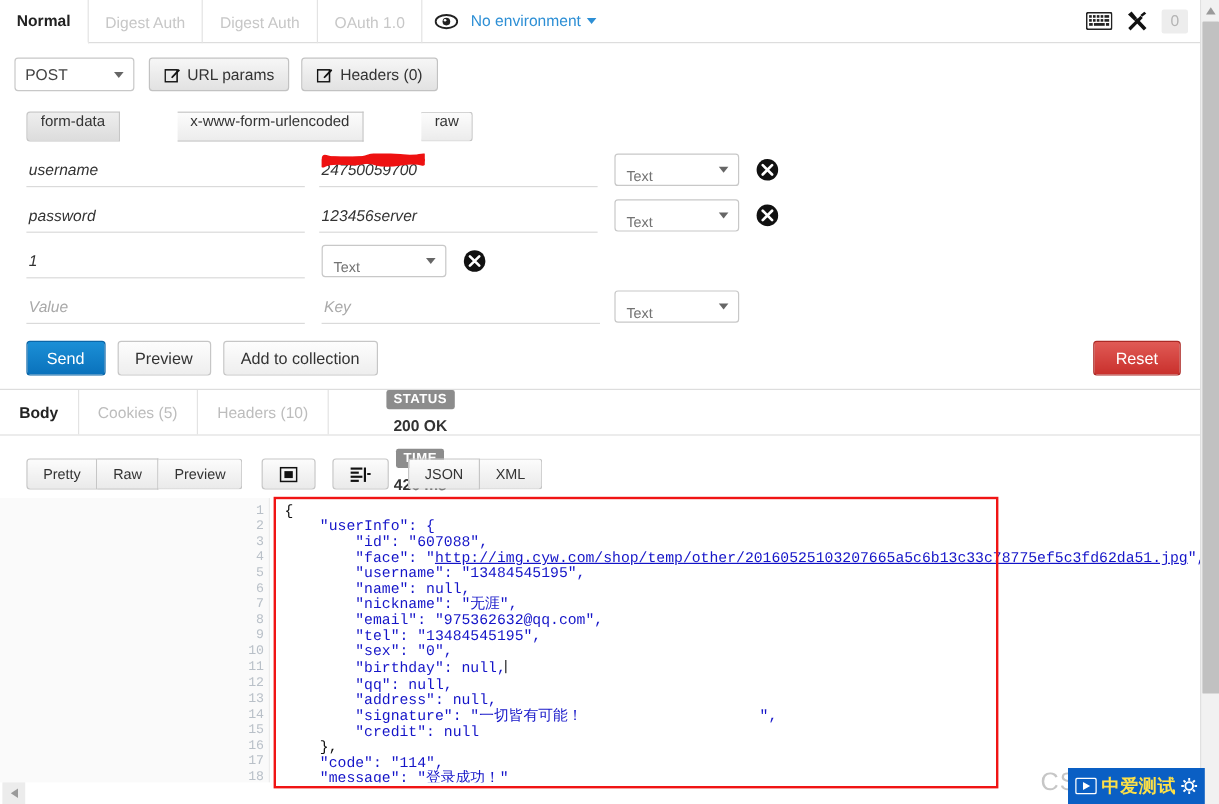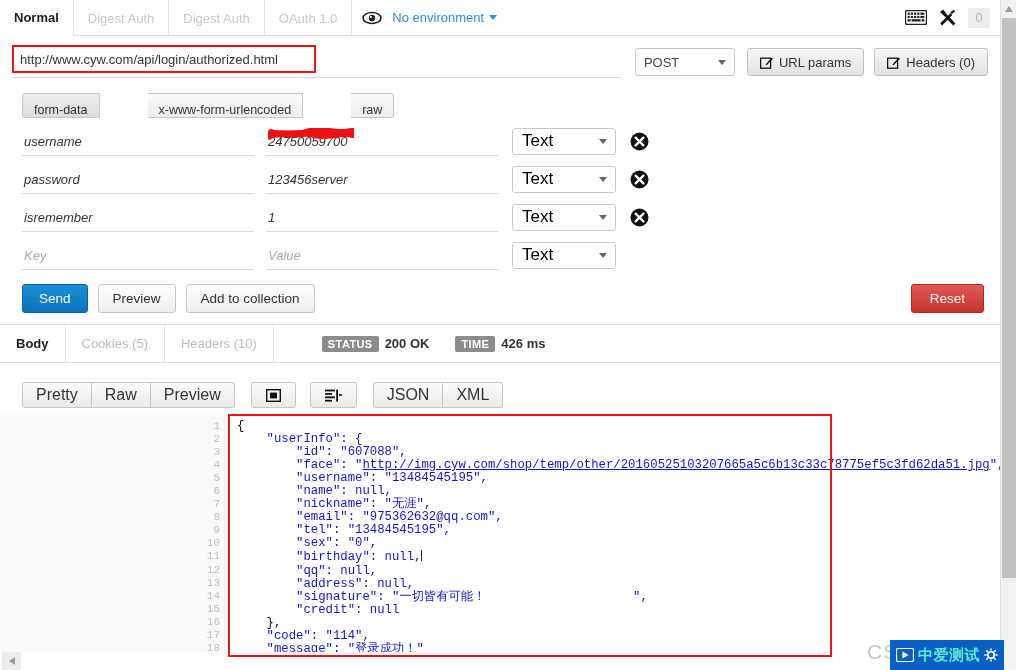--- a/index.html
+++ b/index.html
@@ -123,21 +123,21 @@
     white-space: nowrap;
   }
   .gbtn + .gbtn { margin-left: 10px; }
 
   
   .btype-row {
     position: absolute; left: 0; top: 88px; width: 1000px; height: 34px;
     padding-left: 22px; display: flex; align-items: center;
   }
   .btype {
-    height: 25px; display: flex; align-items: flex-end;
+    height: 25px; display: flex; align-items: flex-start;
     padding: 0 11px; font-size: 12.5px; color: #333;
     background: linear-gradient(#fcfcfc, #ececec);
     border: 1px solid #c6c6c6;
     cursor: pointer; user-select: none;
   }
   .btype:first-child { border-radius: 3px 0 0 3px; background: linear-gradient(#eeeeee,#dcdcdc); }
   .btype + .btype { border-left: none; margin-left: 48px; }
   .btype:last-child { border-radius: 0 3px 3px 0; }
 
   
@@ -162,22 +162,22 @@
   }
   .kv-text {
     font-size: 13px; color: #333;
     padding-left: 2px;
     font-style: italic;
   }
   .kv-text.ph { color: #a9a9a9; }
   .type-select {
     width: 104px; height: 27px;
     border: 1px solid #c8c8c8; border-radius: 3px;
-    background: #fff; font-size: 17px; color: #000000;
-    display: flex; align-items: center; padding-left: 9px;
+    background: #fff; font-size: 12px; color: #737373;
+    display: flex; align-items: flex-end; padding-left: 9px;
     position: relative; cursor: pointer;
     margin-right: 14px;
   }
   .del-x { width: 19px; height: 19px; cursor: pointer; }
   .redact {
     position: absolute;
     left: 2px; top: 6px;
     width: 86px; height: 12px;
     pointer-events: none;
   }
@@ -233,38 +233,38 @@
   .rtab {
     display: flex; align-items: center; justify-content: center;
     padding: 0 16px; font-size: 13px; color: #bdbdbd;
     border-right: 1px solid #e3e3e3;
     cursor: pointer; user-select: none;
   }
   .rtab.active { color: #222; font-weight: bold; }
   .status-wrap {
     display: flex; align-items: center; gap: 6px;
     padding-left: 48px;
-    font-size: 13px; color: #333; font-weight: bold;
+    font-size: 13px; color: #333; font-weight: bold; flex-direction: column;
   }
   .pill {
     background: #8c8c8c; color: #fff;
     font-size: 11px; font-weight: bold;
     padding: 2px 6px; border-radius: 2px;
     letter-spacing: 0.4px;
   }
   .status-gap { width: 14px; }
 
   
   .fmt-row {
     position: absolute; left: 0; top: 375px; width: 1000px; height: 40px;
     padding-left: 22px; display: flex; align-items: center;
   }
   .fbtn {
     height: 26px; display: flex; align-items: center; justify-content: center;
-    padding: 0 13px; font-size: 16px; color: #333;
+    padding: 0 13px; font-size: 12px; color: #333;
     background: linear-gradient(#fcfcfc, #eaeaea);
     border: 1px solid #c6c6c6;
     cursor: pointer; user-select: none;
   }
   .fgroup { display: flex; margin-right: 16px; }
   .fgroup .fbtn + .fbtn { border-left: none; }
   .fgroup .fbtn:first-child { border-radius: 3px 0 0 3px; }
   .fgroup .fbtn:last-child  { border-radius: 0 3px 3px 0; }
   .fgroup.single .fbtn { border-radius: 3px; }
 
@@ -362,21 +362,21 @@
     font-size: 21px; color: #c6c6c6;
     letter-spacing: 1px;
     user-select: none;
     font-family: "Liberation Sans", sans-serif;
     white-space: nowrap;
   }
   .blue-wm {
     position: absolute; right: 12px; bottom: 0px;
     height: 30px;
     background: #0a5fc4;
-    color: #5eead4;
+    color: #fde047;
     display: flex; align-items: center; gap: 4px;
     padding: 0 6px;
     font-size: 15px;
     font-family: "Liberation Sans", sans-serif;
     white-space: nowrap;
   }
   .blue-wm .wm-txt { font-weight: bold; letter-spacing: 0.5px; }
 </style>
 </head>
 <body>
@@ -437,24 +437,20 @@
           <path d="M11.5 4.2 L1.2 14.3 L3.1 16.4 L13.3 6.1 Z" fill="#111"></path>
         </svg>
       </div>
       <div class="count-box">
         <span>0</span>
       </div>
     </div>
   </div>
 
   <div class="url-row">
-    <div class="url-field-wrap">
-      <div class="url-underline"></div>
-      <input class="url-input" type="text" value="http://www.cyw.com/api/login/authorized.html" style="">
-    </div>
 
     <div class="method-select">
       <span>POST</span>
       <span class="sel-caret"></span>
     </div>
 
     <div class="gbtn">
       <svg width="13" height="13" viewBox="0 0 13 13">
         <rect x="0.6" y="2.2" width="10" height="10" fill="none" stroke="#111" stroke-width="1.3"></rect>
         <path d="M5.5 8.4 L11.8 1.6 L13 2.7 L6.6 9.3 Z" fill="#111"></path>
@@ -521,45 +517,41 @@
         <span>Text</span>
         <span class="sel-caret"></span>
       </div>
       <svg class="del-x" viewBox="0 0 19 19">
         <circle cx="9.5" cy="9.5" r="9" fill="#111"></circle>
         <path d="M5.6 5.6 L13.4 13.4 M13.4 5.6 L5.6 13.4" stroke="#fff" stroke-width="2.2" stroke-linecap="round"></path>
       </svg>
     </div>
 
     <div class="kv-row">
-      <div class="kv-cell kv-key">
-        <span class="kv-text">isremember</span>
-        <div class="line"></div>
-      </div>
       <div class="kv-cell kv-val">
         <span class="kv-text">1</span>
         <div class="line"></div>
       </div>
       <div class="type-select">
         <span>Text</span>
         <span class="sel-caret"></span>
       </div>
       <svg class="del-x" viewBox="0 0 19 19">
         <circle cx="9.5" cy="9.5" r="9" fill="#111"></circle>
         <path d="M5.6 5.6 L13.4 13.4 M13.4 5.6 L5.6 13.4" stroke="#fff" stroke-width="2.2" stroke-linecap="round"></path>
       </svg>
     </div>
 
     <div class="kv-row">
+      <div class="kv-cell kv-val">
+        <span class="kv-text ph">Value</span>
+        <div class="line"></div>
+      </div>
       <div class="kv-cell kv-key">
         <span class="kv-text ph">Key</span>
-        <div class="line"></div>
-      </div>
-      <div class="kv-cell kv-val">
-        <span class="kv-text ph">Value</span>
         <div class="line"></div>
       </div>
       <div class="type-select">
         <span>Text</span>
         <span class="sel-caret"></span>
       </div>
     </div>
   </div>
 
   <div class="actions">

